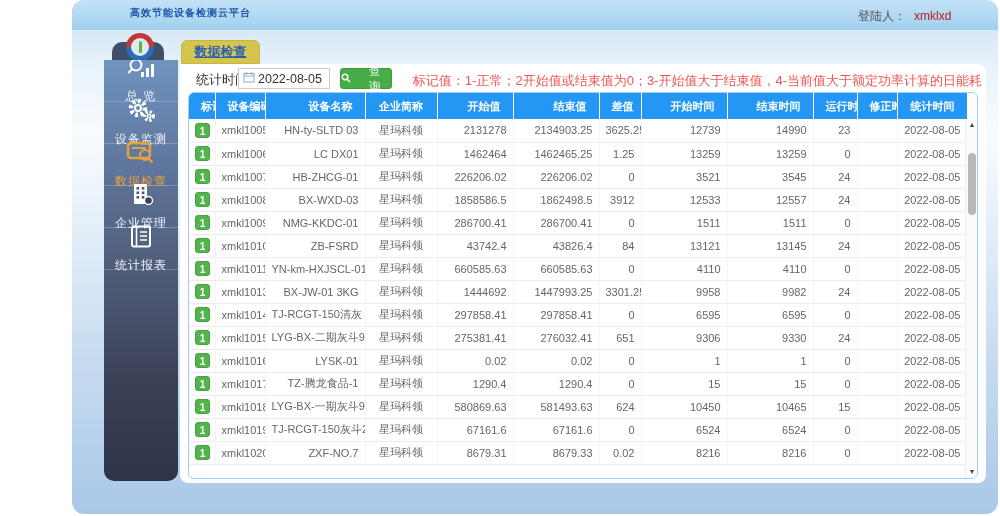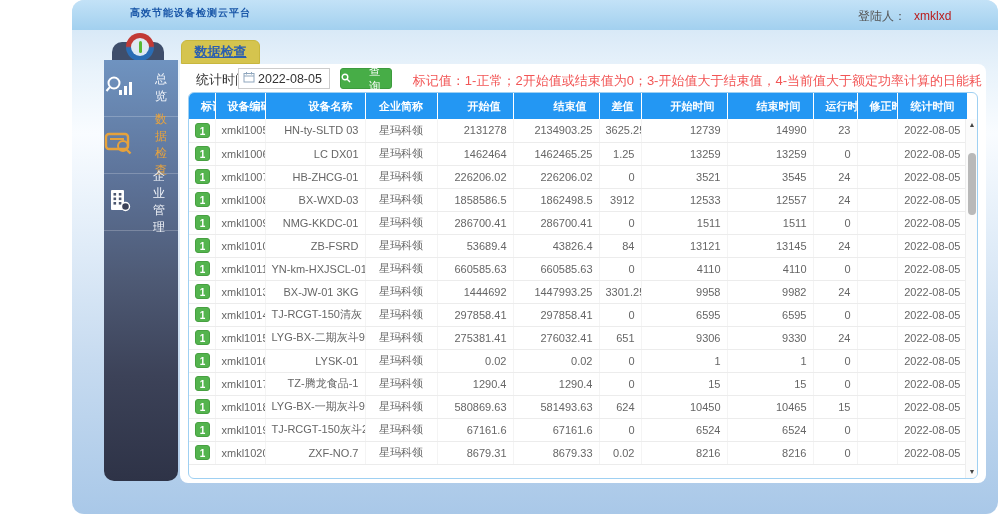--- a/index.html
+++ b/index.html
@@ -16,21 +16,21 @@
   .login-box b { font-weight:normal; color:#b91c1c; margin-left:8px; }
 
   
   .side-tab { position:absolute; left:112px; top:42px; width:52px; height:22px; background:#3e4e6b; border-radius:10px 10px 0 0; }
   .power { position:absolute; left:126px; top:33px; width:28px; height:28px; border-radius:50%;
     background:linear-gradient(180deg,#c23a35 0%,#c23a35 47%,#2a6db5 53%,#2a6db5 100%); }
   .power .inner { position:absolute; left:5px; top:5px; width:18px; height:18px; border-radius:50%; background:#dfe9f4; }
   .power .bar { position:absolute; left:12.5px; top:8px; width:3px; height:12px; background:#58b832; border-radius:2px; }
   .sidebar { position:absolute; left:104px; top:60px; width:74px; height:421px; border-radius:0 0 10px 10px;
     background:linear-gradient(180deg,#6f93c0 0%,#5d7399 28%,#4e5a75 52%,#3c4258 75%,#2e3347 100%); overflow:hidden; }
-  .side-item { height:57px; display:flex; flex-direction:row; align-items:center; justify-content:center; gap:21px;
+  .side-item { height:42px; display:flex; flex-direction:column; align-items:center; justify-content:center; gap:4px;
     border-bottom:1px solid rgba(255,255,255,0.22); cursor:pointer; }
   .side-item .lbl { font-size:12px; color:#f2f5fa; letter-spacing:1px; }
   .side-item.active .lbl { color:#e8a33d; }
 
   
   .main-tab { position:absolute; left:181px; top:40px; width:79px; height:24px; background:#d5c44e; border:1px solid #c8b73e;
     border-radius:6px 6px 0 0; display:flex; align-items:center; justify-content:center; cursor:pointer; }
   .main-tab span { font-size:13px; font-weight:bold; color:#2b5fb0; text-decoration:underline; }
 
   
@@ -88,20 +88,31 @@
         <svg width="30" height="24" viewBox="0 0 30 24">
           <circle cx="10" cy="9" r="5.5" stroke="#fff" fill="none" stroke-width="2"></circle>
           <line x1="5.8" y1="13.2" x2="2.5" y2="17" stroke="#fff" stroke-width="2"></line>
           <rect x="15" y="16" width="3" height="5" fill="#fff"></rect>
           <rect x="20" y="12" width="3" height="9" fill="#fff"></rect>
           <rect x="25" y="8" width="3" height="13" fill="#fff"></rect>
         </svg>
       </span>
       <span class="lbl">总 览</span>
     </div>
+    <div class="side-item">
+      <span>
+        <svg width="34" height="26" viewBox="0 0 34 26">
+          <circle cx="14" cy="11" r="7" fill="none" stroke="#fff" stroke-width="4.5" stroke-dasharray="3 2.4"></circle>
+          <circle cx="14" cy="11" r="3" fill="none" stroke="#fff" stroke-width="2"></circle>
+          <circle cx="25" cy="19" r="4.2" fill="none" stroke="#fff" stroke-width="3.4" stroke-dasharray="2.2 1.8"></circle>
+          <circle cx="25" cy="19" r="1.6" fill="none" stroke="#fff" stroke-width="1.4"></circle>
+        </svg>
+      </span>
+      <span class="lbl">设备监测</span>
+    </div>
     <div class="side-item active">
       <span>
         <svg width="30" height="26" viewBox="0 0 30 26">
           <rect x="2" y="4" width="22" height="15" rx="3" fill="none" stroke="#e6a23c" stroke-width="2.4"></rect>
           <line x1="6" y1="9" x2="20" y2="9" stroke="#e6a23c" stroke-width="2"></line>
           <circle cx="19" cy="16" r="5" fill="none" stroke="#e6a23c" stroke-width="2"></circle>
           <line x1="22.5" y1="19.5" x2="26.5" y2="23.5" stroke="#e6a23c" stroke-width="2.4"></line>
         </svg>
       </span>
       <span class="lbl">数据检查</span>
@@ -113,20 +124,32 @@
           <rect x="9.5" y="5" width="2.6" height="2.6" fill="#4b566f"></rect>
           <rect x="14.8" y="5" width="2.6" height="2.6" fill="#4b566f"></rect>
           <rect x="9.5" y="9.5" width="2.6" height="2.6" fill="#4b566f"></rect>
           <rect x="14.8" y="9.5" width="2.6" height="2.6" fill="#4b566f"></rect>
           <rect x="9.5" y="14" width="2.6" height="2.6" fill="#4b566f"></rect>
           <rect x="14.8" y="14" width="2.6" height="2.6" fill="#4b566f"></rect>
           <circle cx="21.5" cy="18.5" r="4" fill="#3c4258" stroke="#fff" stroke-width="1.4"></circle>
         </svg>
       </span>
       <span class="lbl">企业管理</span>
+    </div>
+    <div class="side-item">
+      <span>
+        <svg width="26" height="25" viewBox="0 0 26 25">
+          <rect x="4" y="2.5" width="18" height="20" rx="2" fill="none" stroke="#fff" stroke-width="2"></rect>
+          <line x1="8.5" y1="2.5" x2="8.5" y2="22.5" stroke="#fff" stroke-width="1.5"></line>
+          <line x1="12" y1="8" x2="19" y2="8" stroke="#fff" stroke-width="1.5"></line>
+          <line x1="12" y1="12" x2="19" y2="12" stroke="#fff" stroke-width="1.5"></line>
+          <line x1="12" y1="16" x2="19" y2="16" stroke="#fff" stroke-width="1.5"></line>
+        </svg>
+      </span>
+      <span class="lbl">统计报表</span>
     </div>
   </div>
 
   <div class="main-tab">
     <span>数据检查</span>
   </div>
 
   <div class="panel">
     <span class="tb-label">统计时间：</span>
     <div class="date-input">
@@ -252,21 +275,21 @@
               <td class="ar">1511</td>
               <td class="ar">0</td>
               <td class="ar"></td>
               <td class="ar">2022-08-05</td>
             </tr>
             <tr>
               <td class="ac"><span class="badge">1</span></td>
               <td class="al">xmkl1010</td>
               <td class="al">ZB-FSRD</td>
               <td class="ac">星玛科领</td>
-              <td class="ar">53689.4</td>
+              <td class="ar">43742.4</td>
               <td class="ar">43826.4</td>
               <td class="ar">84</td>
               <td class="ar">13121</td>
               <td class="ar">13145</td>
               <td class="ar">24</td>
               <td class="ar"></td>
               <td class="ar">2022-08-05</td>
             </tr>
             <tr>
               <td class="ac"><span class="badge">1</span></td>

